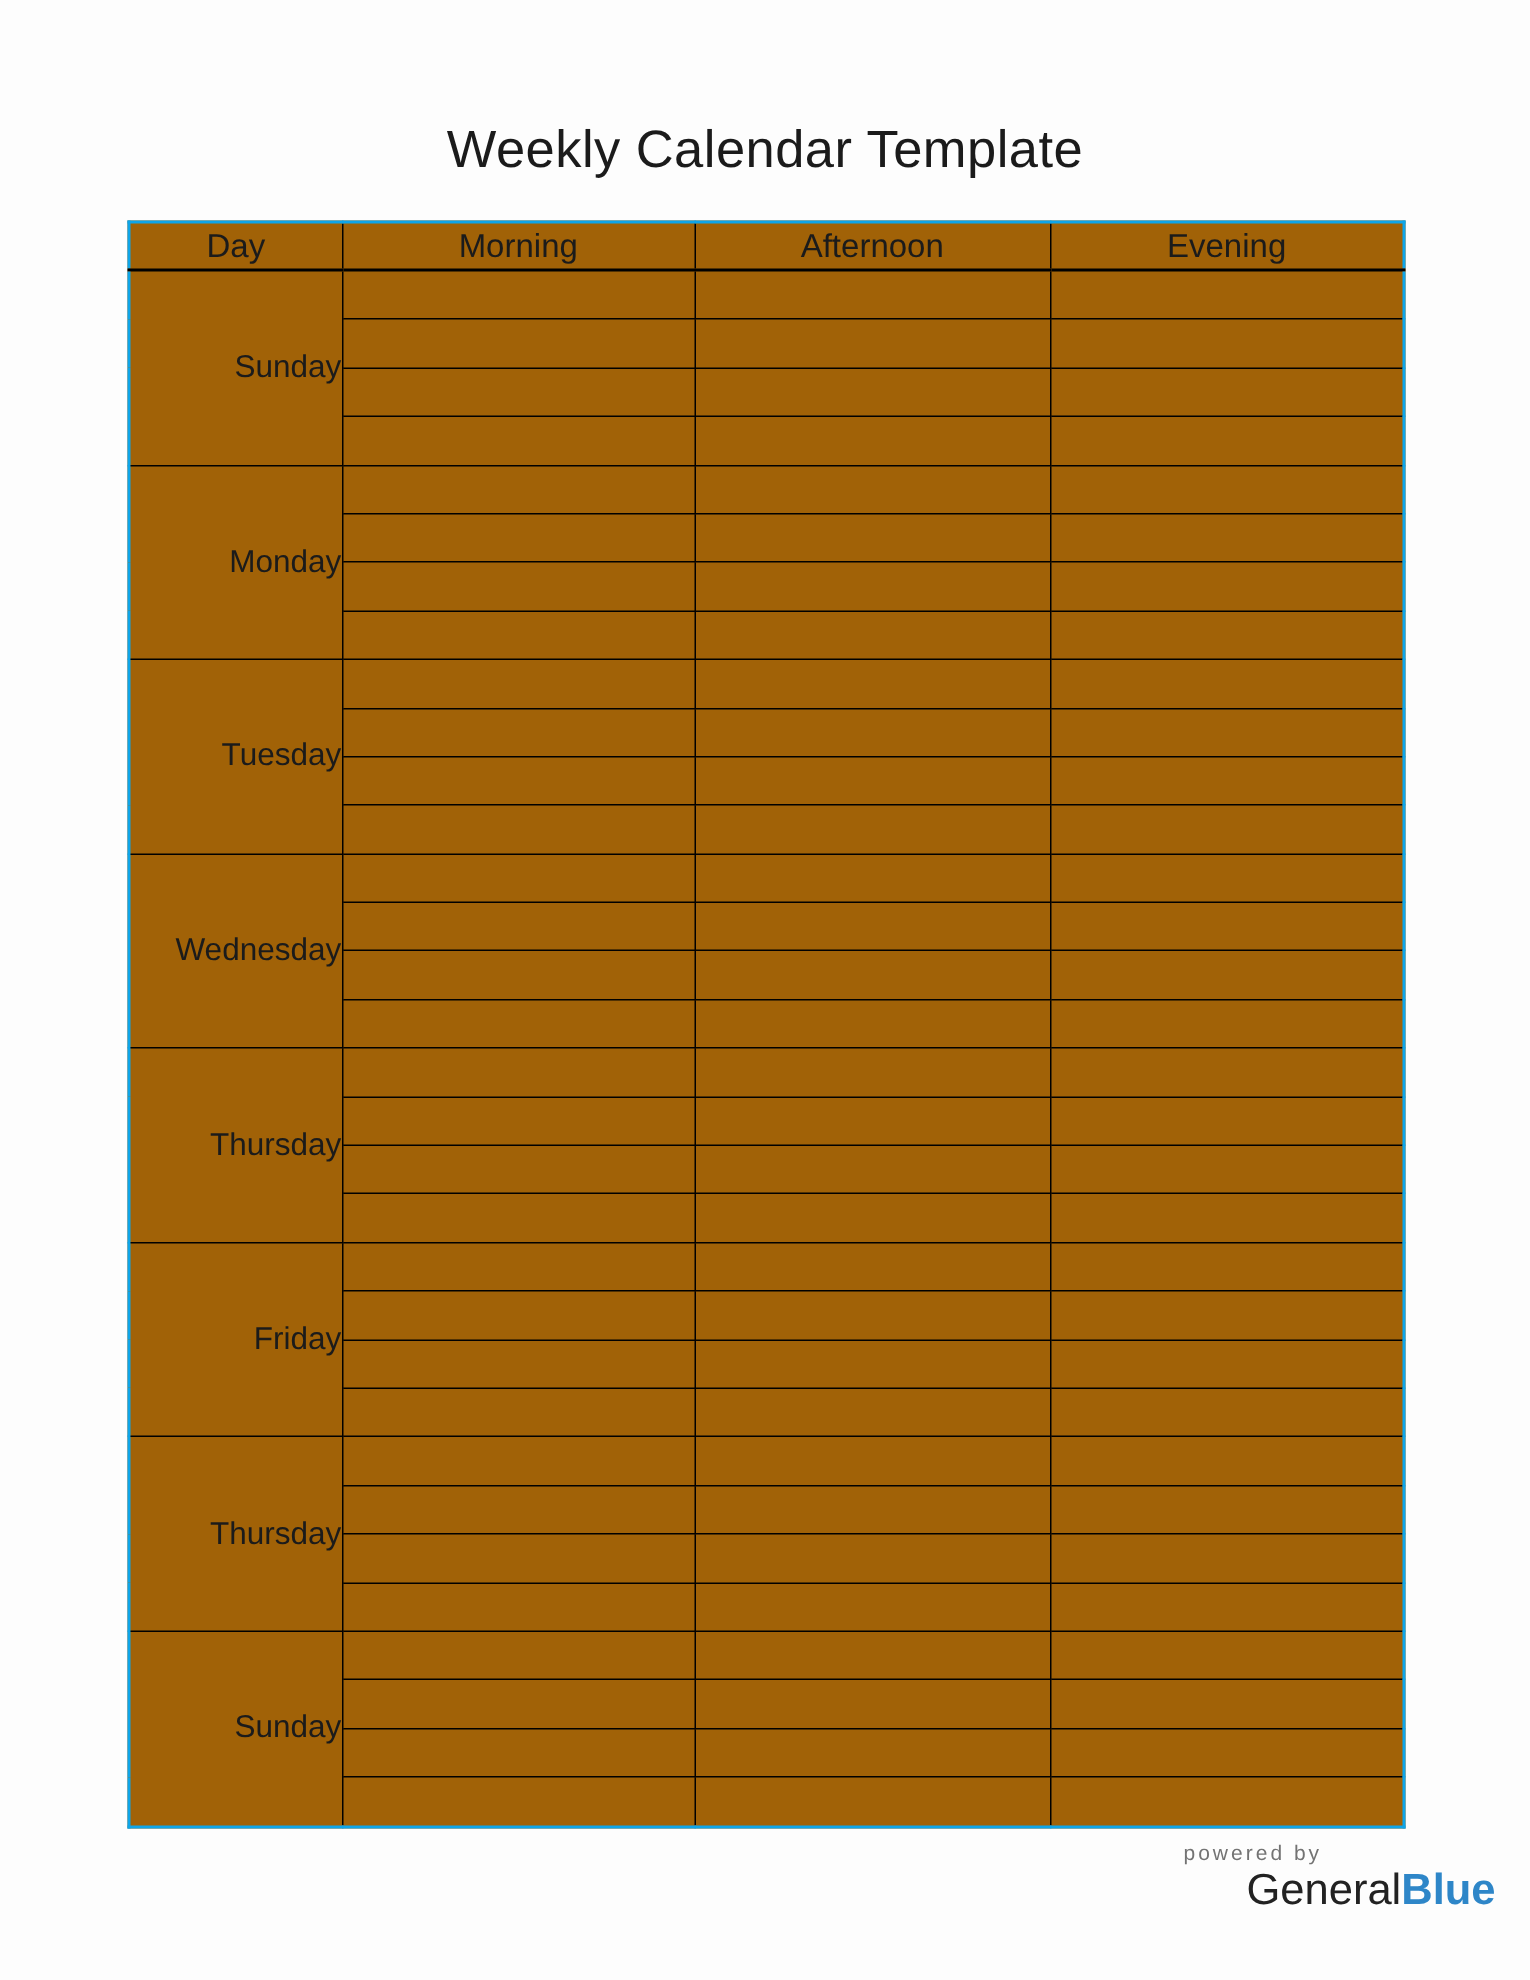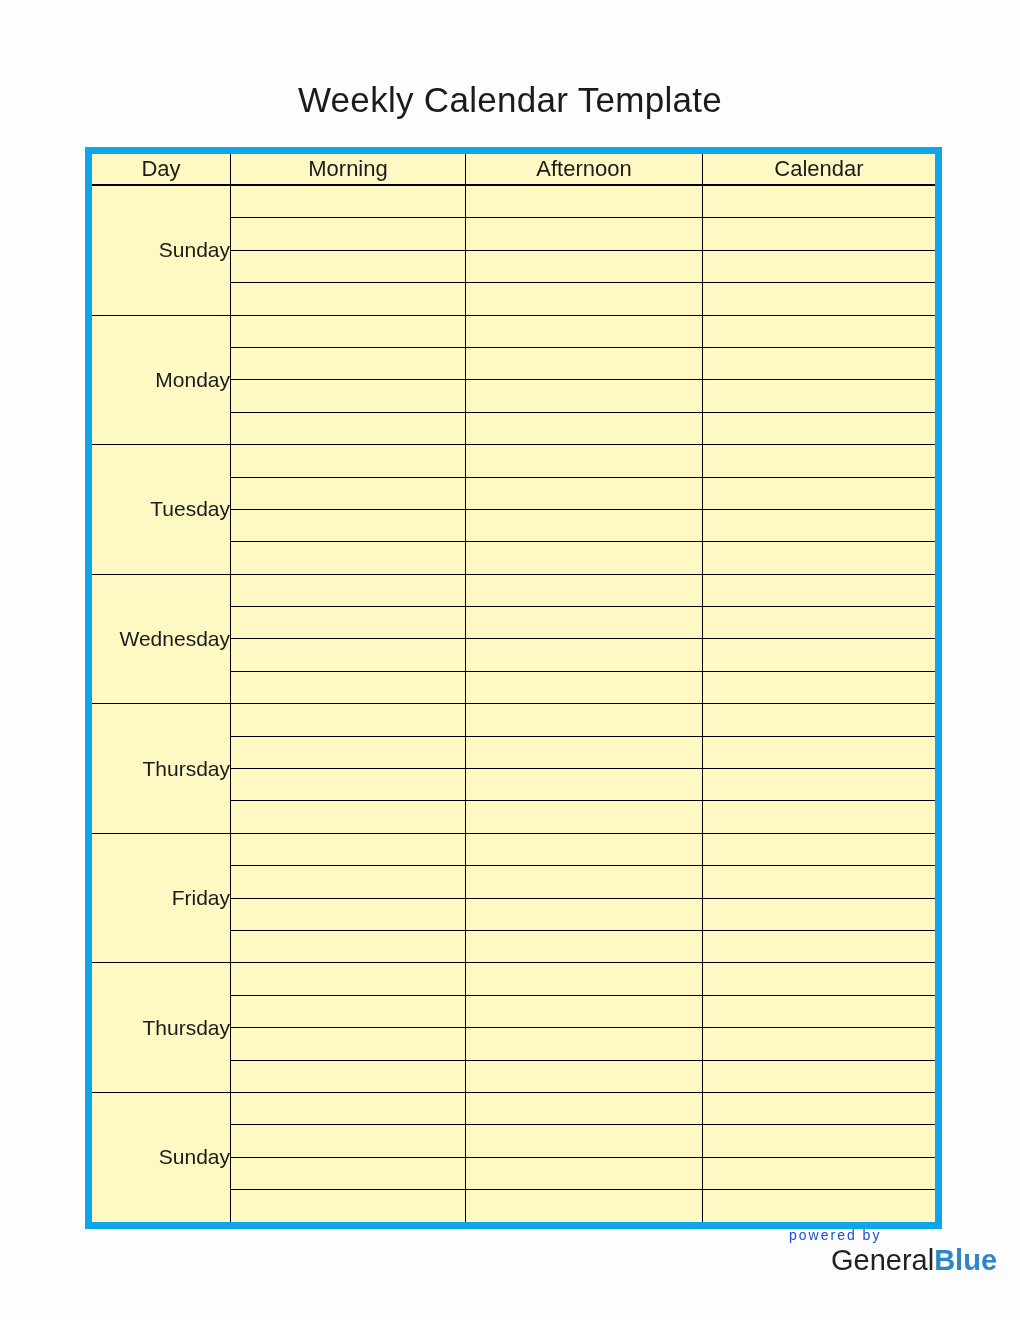--- a/index.html
+++ b/index.html
@@ -29,22 +29,22 @@
     margin: 0;
     color: #1b1b1b;
   }
   table.calendar {
     position: absolute;
     left: 85px;
     top: 147px;
     width: 850px;
     border-collapse: collapse;
     table-layout: fixed;
-    background: #fef9c3;
-    border: 7px solid #0ea5e9;
+    background: #a16207;
+    border: 2px solid #0ea5e9;
   }
   .calendar col.col-day { width: 142px; }
   .calendar col.col-morning { width: 235px; }
   .calendar col.col-afternoon { width: 237px; }
   .calendar col.col-evening { width: 236px; }
   .calendar th {
     border: 1px solid #000000;
     border-bottom-width: 2px;
     height: 30px;
     padding: 0;
@@ -97,21 +97,21 @@
       <col class="col-day">
       <col class="col-morning">
       <col class="col-afternoon">
       <col class="col-evening">
     </colgroup>
     <thead>
       <tr>
         <th>Day</th>
         <th>Morning</th>
         <th>Afternoon</th>
-        <th>Calendar</th>
+        <th>Evening</th>
       </tr>
     </thead>
     <tbody>
         <tr>
           <td class="day-cell" rowspan="4">Sunday</td>
           <td class="slot-cell"></td>
           <td class="slot-cell"></td>
           <td class="slot-cell"></td>
         </tr>
         <tr>
@@ -273,19 +273,19 @@
         </tr>
         <tr>
           <td class="slot-cell"></td>
           <td class="slot-cell"></td>
           <td class="slot-cell"></td>
         </tr>
       </tbody>
   </table>
 
   <div class="footer">
-    <div class="powered" style="color: #1d4ed8;">powered by</div>
+    <div class="powered" style="color: #737373;">powered by</div>
     <div class="brand">
       <span class="brand-first" style="color: rgb(34, 34, 34); margin-left: 48px;">General</span><span class="brand-second" style="color: rgb(46, 134, 200); font-weight: bold;">Blue</span>
     </div>
   </div>
 
 </div>
 
 </body></html>

